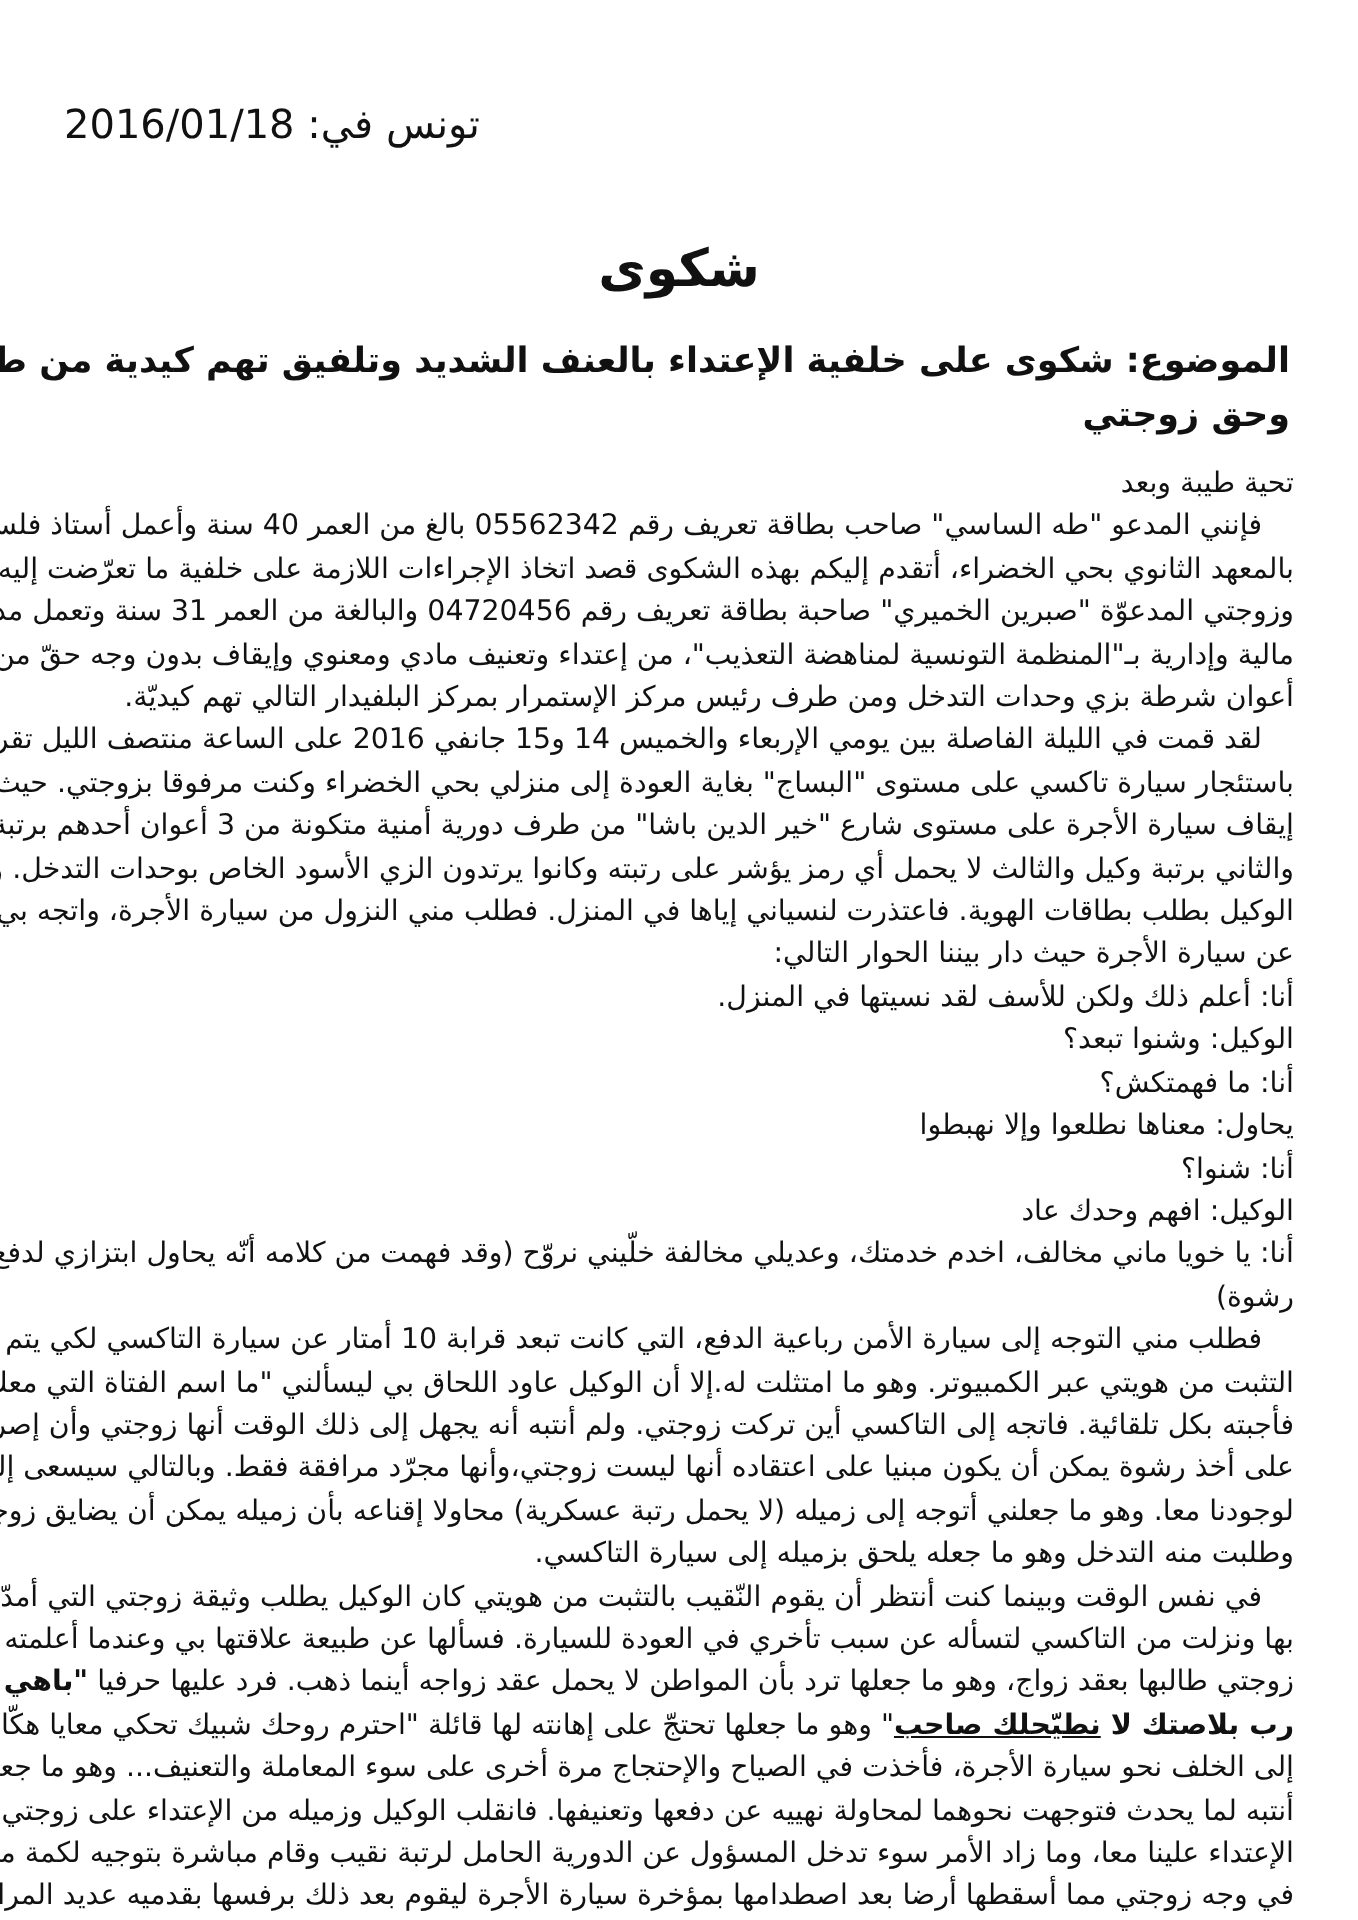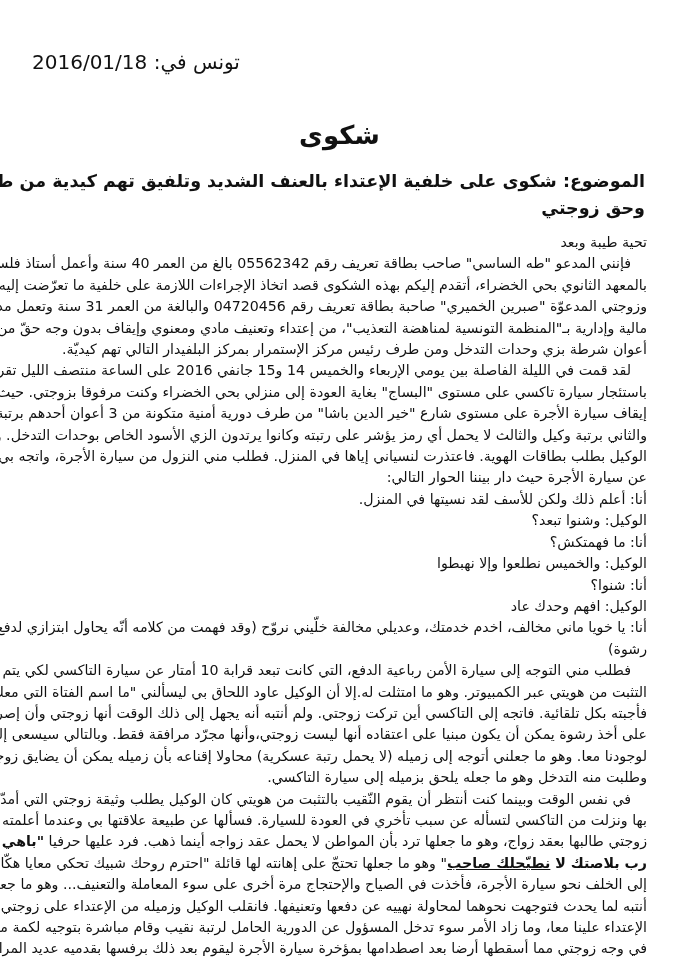--- a/index.html
+++ b/index.html
@@ -69,21 +69,21 @@
       <span class="line j">إيقاف سيارة الأجرة على مستوى شارع "خير الدين باشا" من طرف دورية أمنية متكونة من 3 أعوان أحدهم برتبة نقيب</span>
       <span class="line j">والثاني برتبة وكيل والثالث لا يحمل أي رمز يؤشر على رتبته وكانوا يرتدون الزي الأسود الخاص بوحدات التدخل. وقام</span>
       <span class="line j">الوكيل بطلب بطاقات الهوية. فاعتذرت لنسياني إياها في المنزل. فطلب مني النزول من سيارة الأجرة، واتجه بي بعيدا</span>
       <span class="line r">عن سيارة الأجرة حيث دار بيننا الحوار التالي:</span>
     </div>
 
     <div>
       <span class="line r">أنا: أعلم ذلك ولكن للأسف لقد نسيتها في المنزل.</span>
       <span class="line r">الوكيل: وشنوا تبعد؟</span>
       <span class="line r">أنا: ما فهمتكش؟</span>
-      <span class="line r">الوكيل: والخميس نطلعوا وإلا نهبطوا</span>
+      <span class="line r">يحاول: معناها نطلعوا وإلا نهبطوا</span>
       <span class="line r">أنا: شنوا؟</span>
       <span class="line r">الوكيل: افهم وحدك عاد</span>
       <span class="line j">أنا: يا خويا ماني مخالف، اخدم خدمتك، وعديلي مخالفة خلّيني نروّح (وقد فهمت من كلامه أنّه يحاول ابتزازي لدفع</span>
       <span class="line r">رشوة)</span>
     </div>
 
     <div>
       <span class="line j indent">فطلب مني التوجه إلى سيارة الأمن رباعية الدفع، التي كانت تبعد قرابة 10 أمتار عن سيارة التاكسي لكي يتم</span>
       <span class="line j">التثبت من هويتي عبر الكمبيوتر. وهو ما امتثلت له.إلا أن الوكيل عاود اللحاق بي ليسألني "ما اسم الفتاة التي معك ولقبها"</span>
       <span class="line j">فأجبته بكل تلقائية. فاتجه إلى التاكسي أين تركت زوجتي. ولم أنتبه أنه يجهل إلى ذلك الوقت أنها زوجتي وأن إصراره</span>

